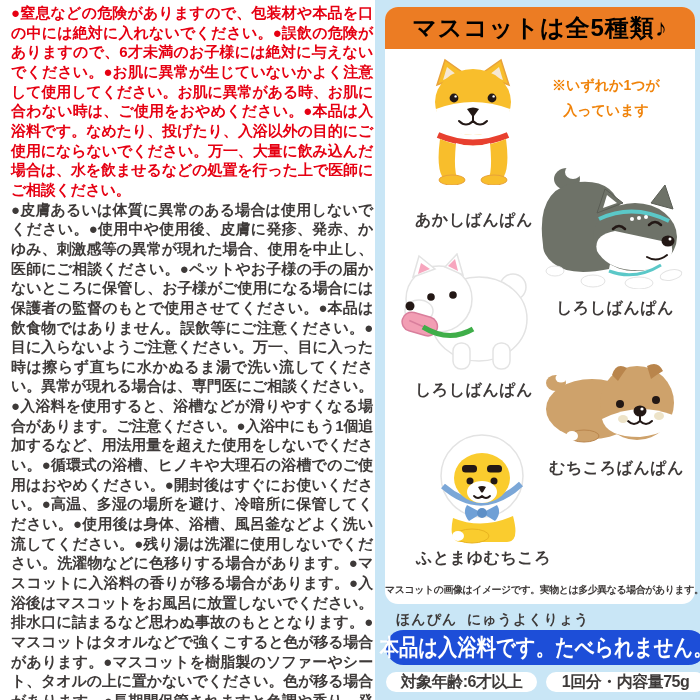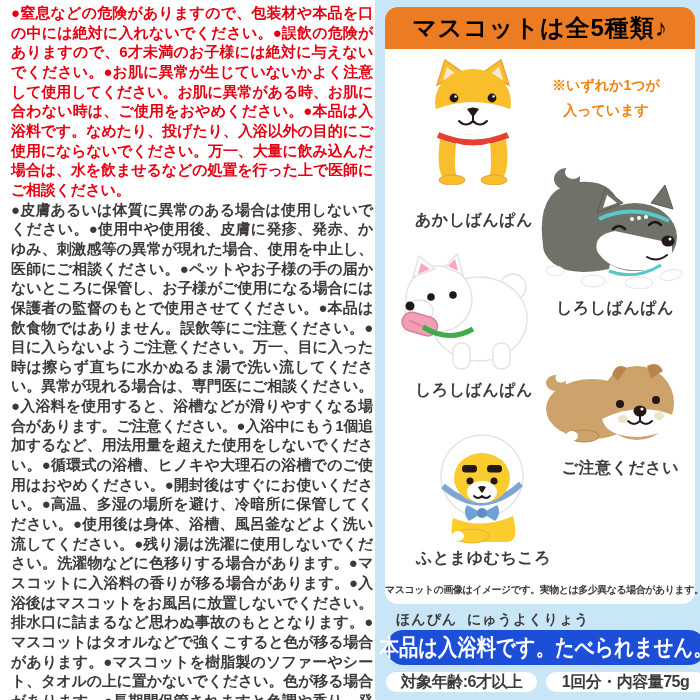--- a/index.html
+++ b/index.html
@@ -169,21 +169,21 @@
         <circle cx="80" cy="45" r="4" fill="#231815"></circle>
         <circle cx="116" cy="41" r="4" fill="#231815"></circle>
         <ellipse cx="100" cy="52" rx="6.5" ry="5.5" fill="#231815"></ellipse>
           <circle cx="102" cy="50" r="1.6" fill="#ffffff"></circle>
         <path d="M100,57 L100,62 M88,62 q6,6 12,0 M100,62 q6,6 12,0" stroke="#231815" stroke-width="2" fill="none" stroke-linecap="round"></path>
         <ellipse cx="83" cy="60" rx="5" ry="4" fill="#EDE3C8"></ellipse>
         <ellipse cx="119" cy="57" rx="5" ry="4" fill="#EDE3C8"></ellipse>
         <ellipse cx="44" cy="77" rx="15" ry="6" fill="#CEA26B" stroke="#B9854C" stroke-width="1"></ellipse>
         <ellipse cx="32" cy="77" rx="6" ry="5" fill="#ffffff"></ellipse>
       </svg>
-      <div class="dog-label" style="left:164px;top:451px;width:130px;">ご注意ください</div>
+      <div class="dog-label" style="left:164px;top:451px;width:130px;">むちころばんぱん</div>
 
       <svg class="dog-fig" style="left:42px;top:425px;" width="110" height="112" viewBox="0 0 110 112">
         <circle cx="55" cy="44" r="41" fill="#ffffff" stroke="#E3E3E3" stroke-width="1.5"></circle>
         <path d="M16,54 Q55,88 94,52" stroke="#7BA7D7" stroke-width="6" fill="none"></path>
         <ellipse cx="55" cy="46" rx="28" ry="25" fill="#FACC2E"></ellipse>
         <rect x="35" y="33" width="15" height="7.5" rx="3.5" fill="#231815"></rect>
         <rect x="60" y="33" width="15" height="7.5" rx="3.5" fill="#231815"></rect>
         <circle cx="43" cy="49" r="3.5" fill="#231815"></circle>
         <circle cx="67" cy="49" r="3.5" fill="#231815"></circle>
         <ellipse cx="55" cy="60" rx="15" ry="11" fill="#ffffff"></ellipse>

